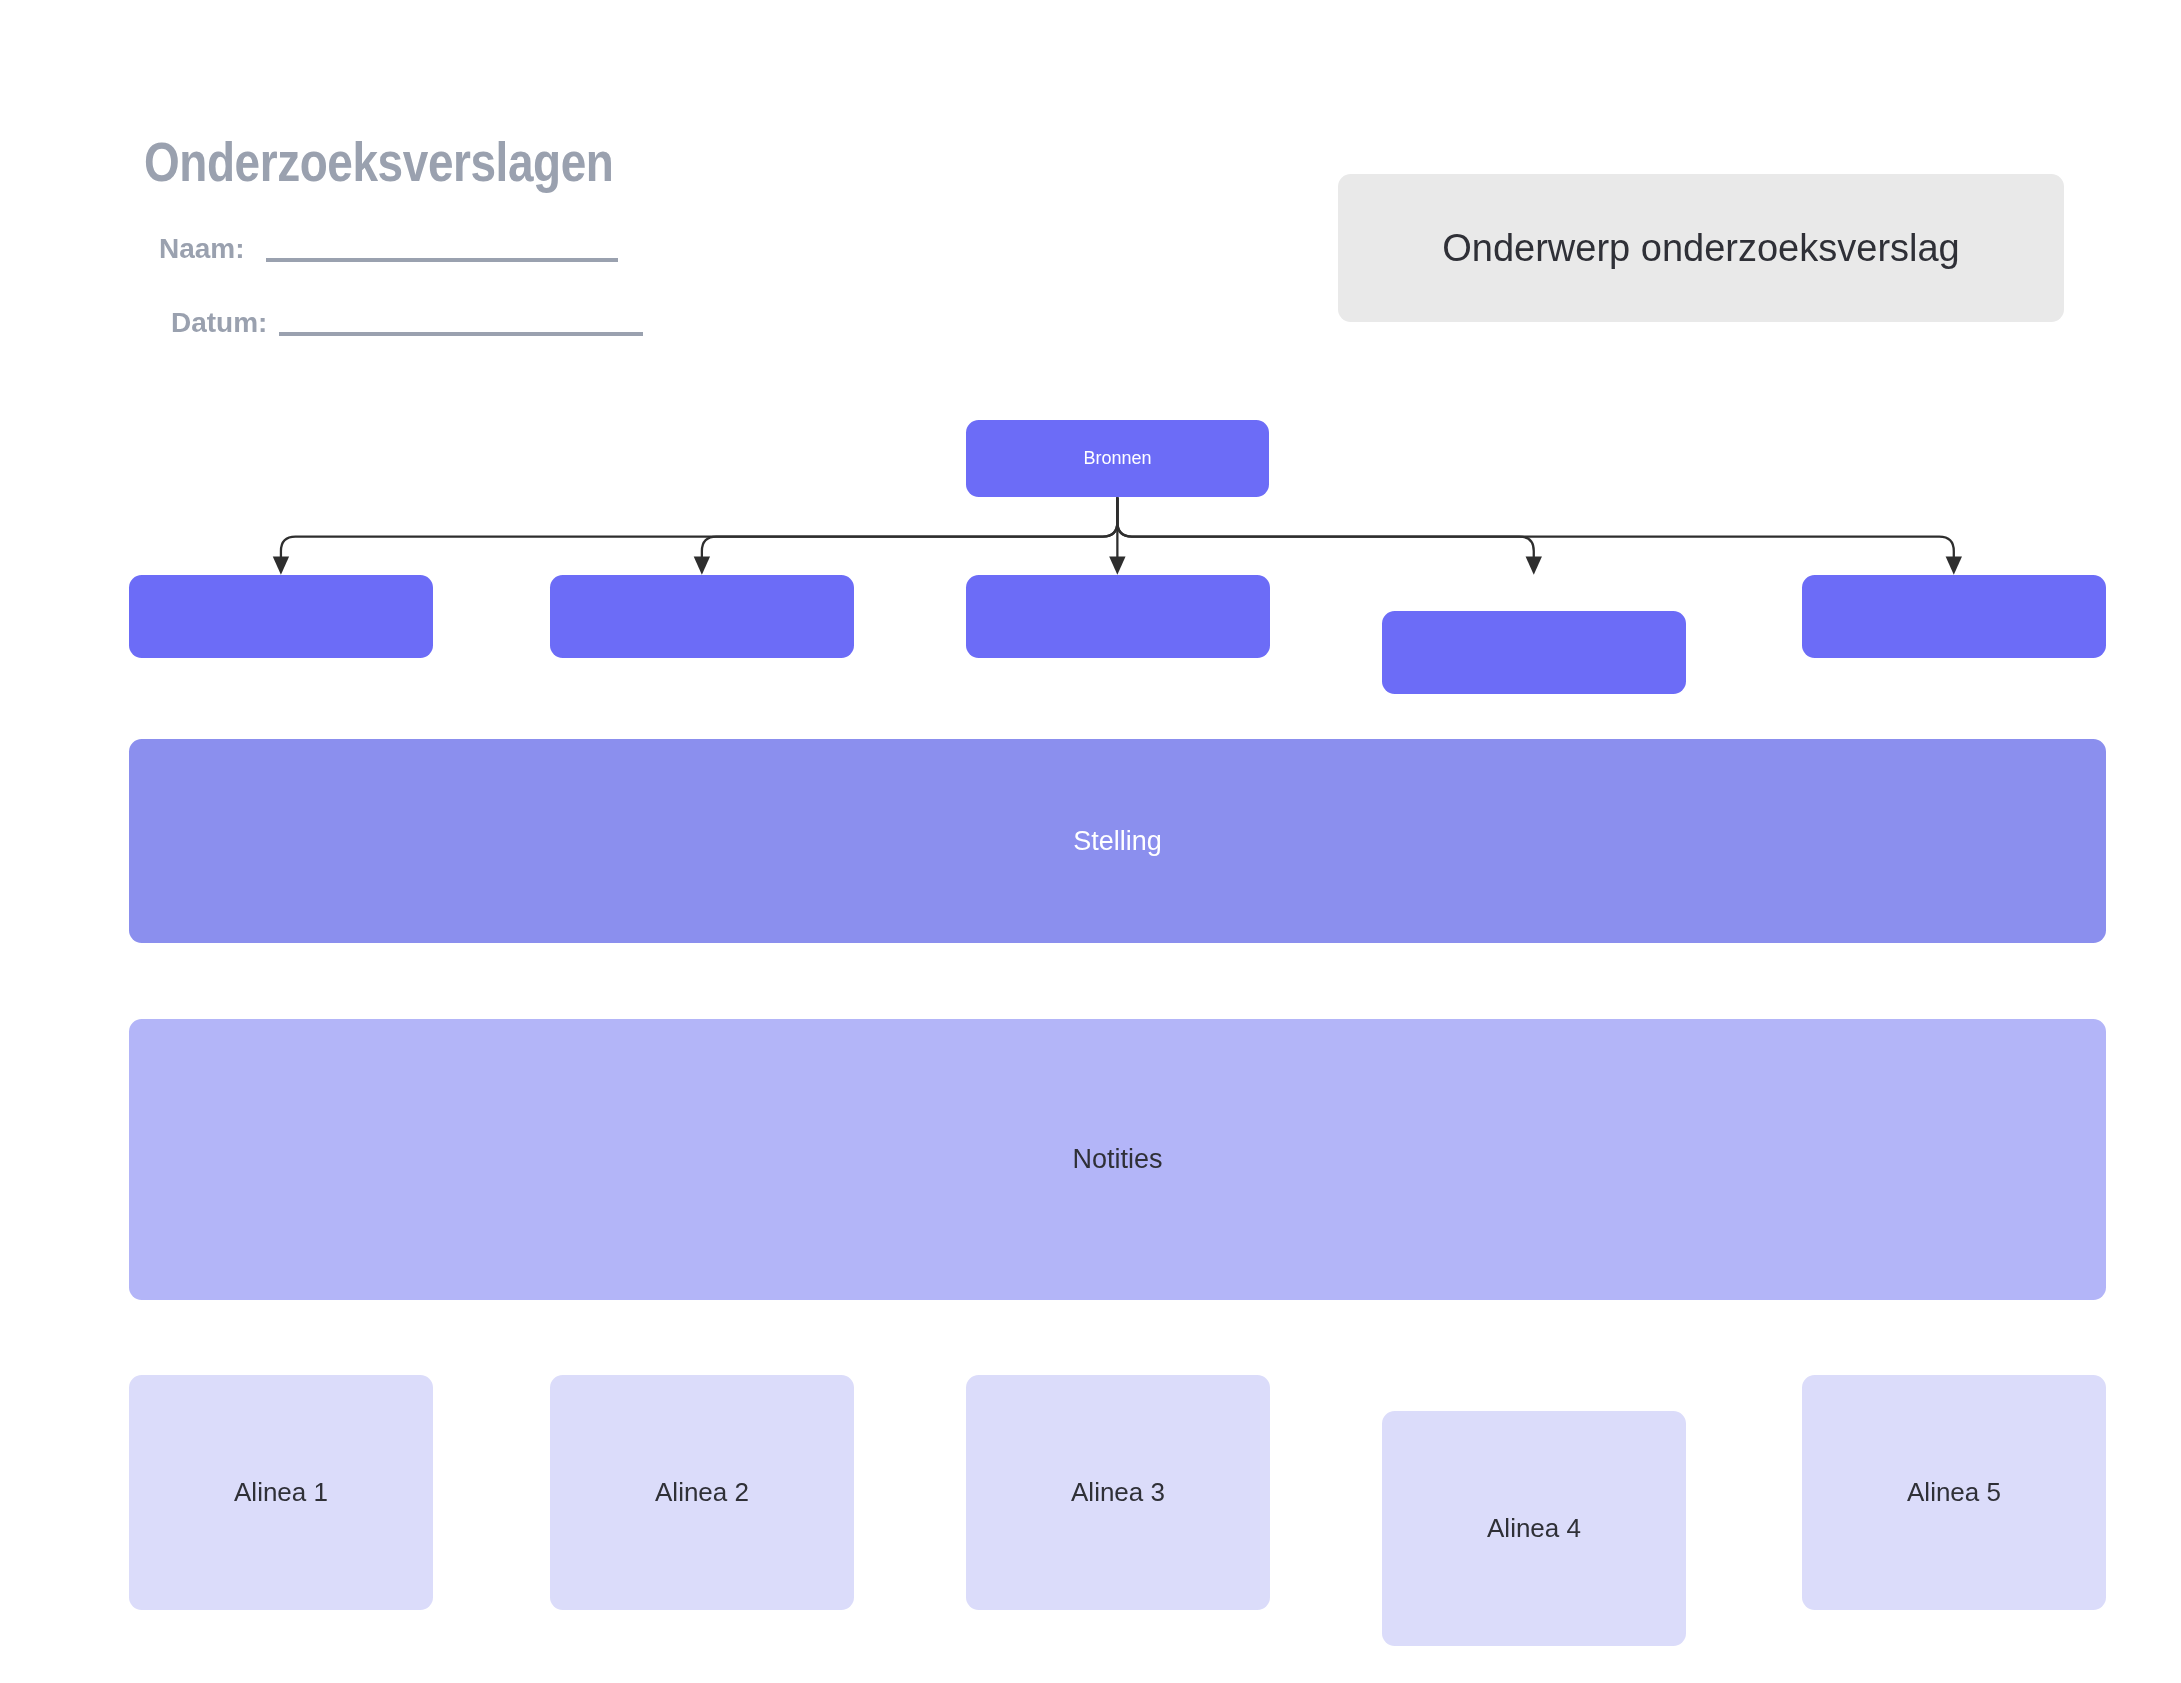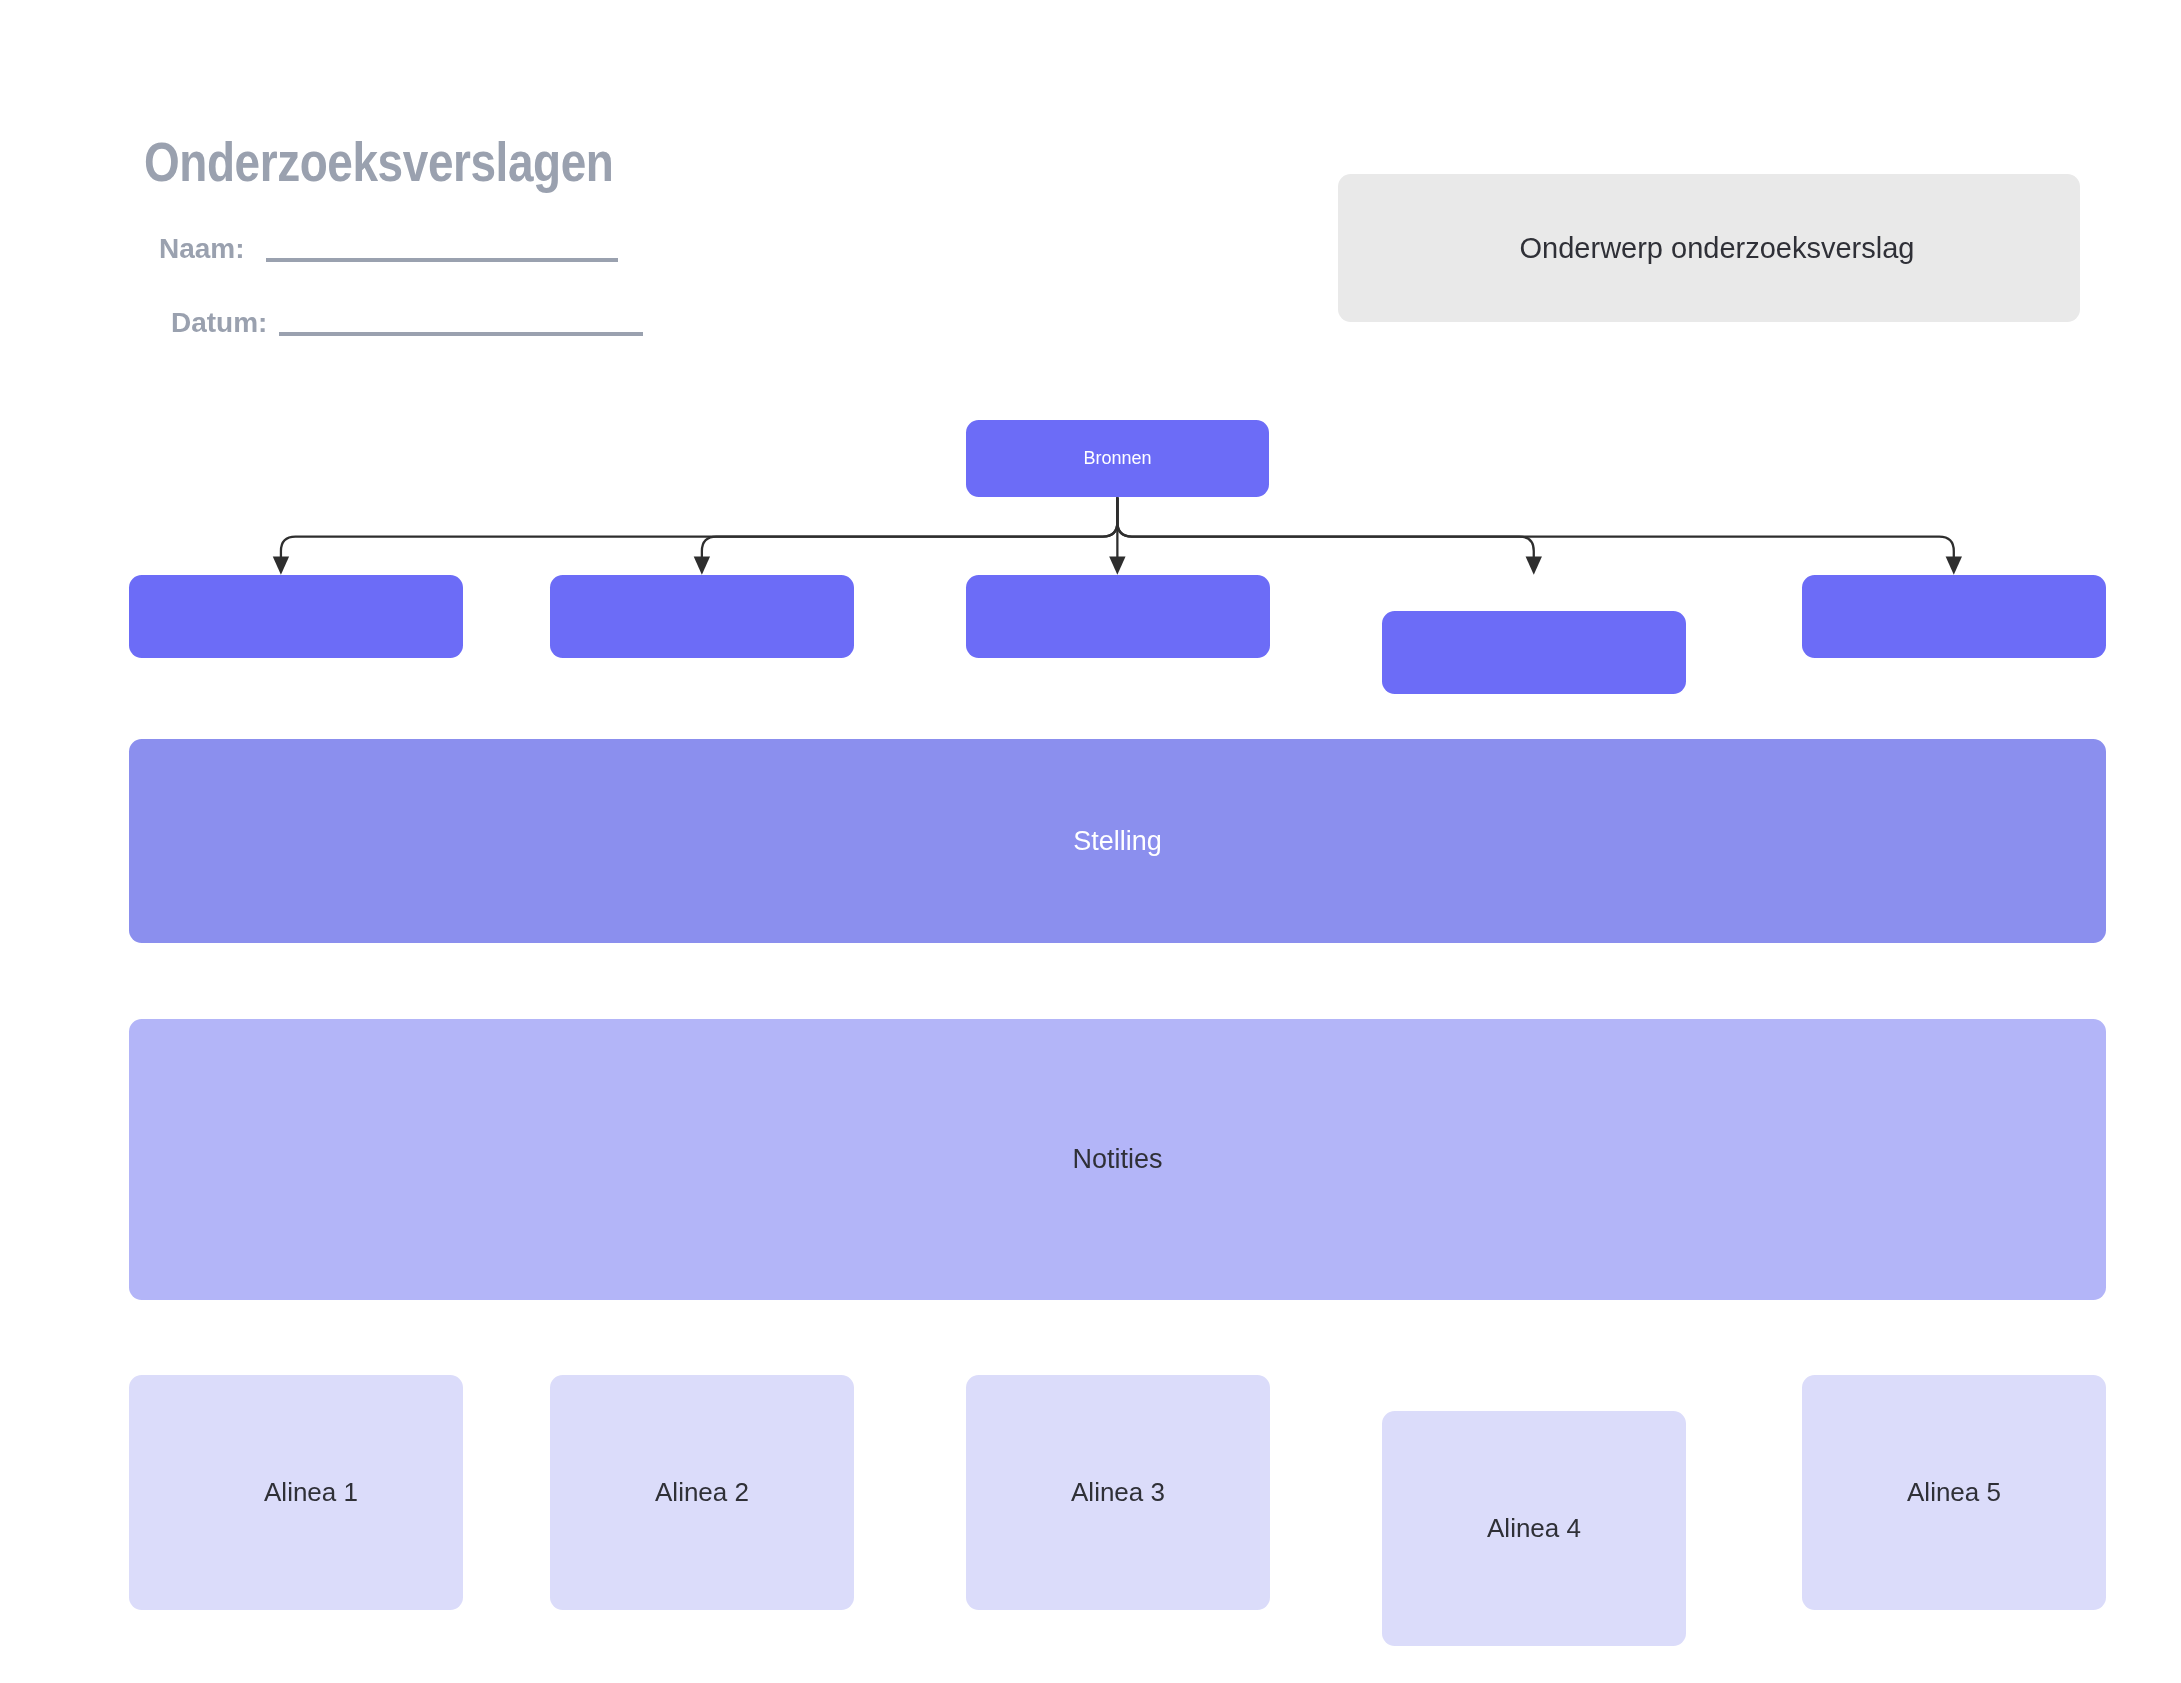--- a/index.html
+++ b/index.html
@@ -42,40 +42,39 @@
     background: var(--heading-gray, #9AA1AF);
   }
   .line-naam  { left: 266px; top: 258px; width: 352px; }
   .line-datum { left: 279px; top: 332px; width: 364px; }
 
   .topic-box {
     left: 1338px; top: 174px; width: 726px; height: 148px;
     background: var(--gray-box, #E9E9E9);
     border-radius: 12.7px;
     display: flex; align-items: center; justify-content: center;
-    font-size: 29px;
+    font-size: 38px;
     color: var(--text-dark, #2F3037);
-    padding-left: 16px;
   }
 
   .node {
     border-radius: 12.7px;
     display: flex; align-items: center; justify-content: center;
     text-align: center;
   }
   .node-root {
     left: 966px; top: 420px; width: 303px; height: 77px;
     background: var(--purple-strong, #6C6CF7);
     color: #ffffff; font-size: 18px;
   }
   .node-source {
     top: 575px; width: 304px; height: 83px;
     background: var(--purple-strong, #6C6CF7);
   }
-  .src-1 { left: 129px; padding-left: 30px; }
+  .src-1 { left: 129px; }
   .src-2 { left: 550px; align-items: center; }
   .src-3 { left: 966px; }
   .src-4 { left: 1382px; margin-top: 36px; }
   .src-5 { left: 1802px; }
 
   .node-stelling {
     left: 129px; top: 739px; width: 1977px; height: 204px;
     background: var(--purple-medium, #8B8FEE);
     color: #ffffff; font-size: 27px;
   }

